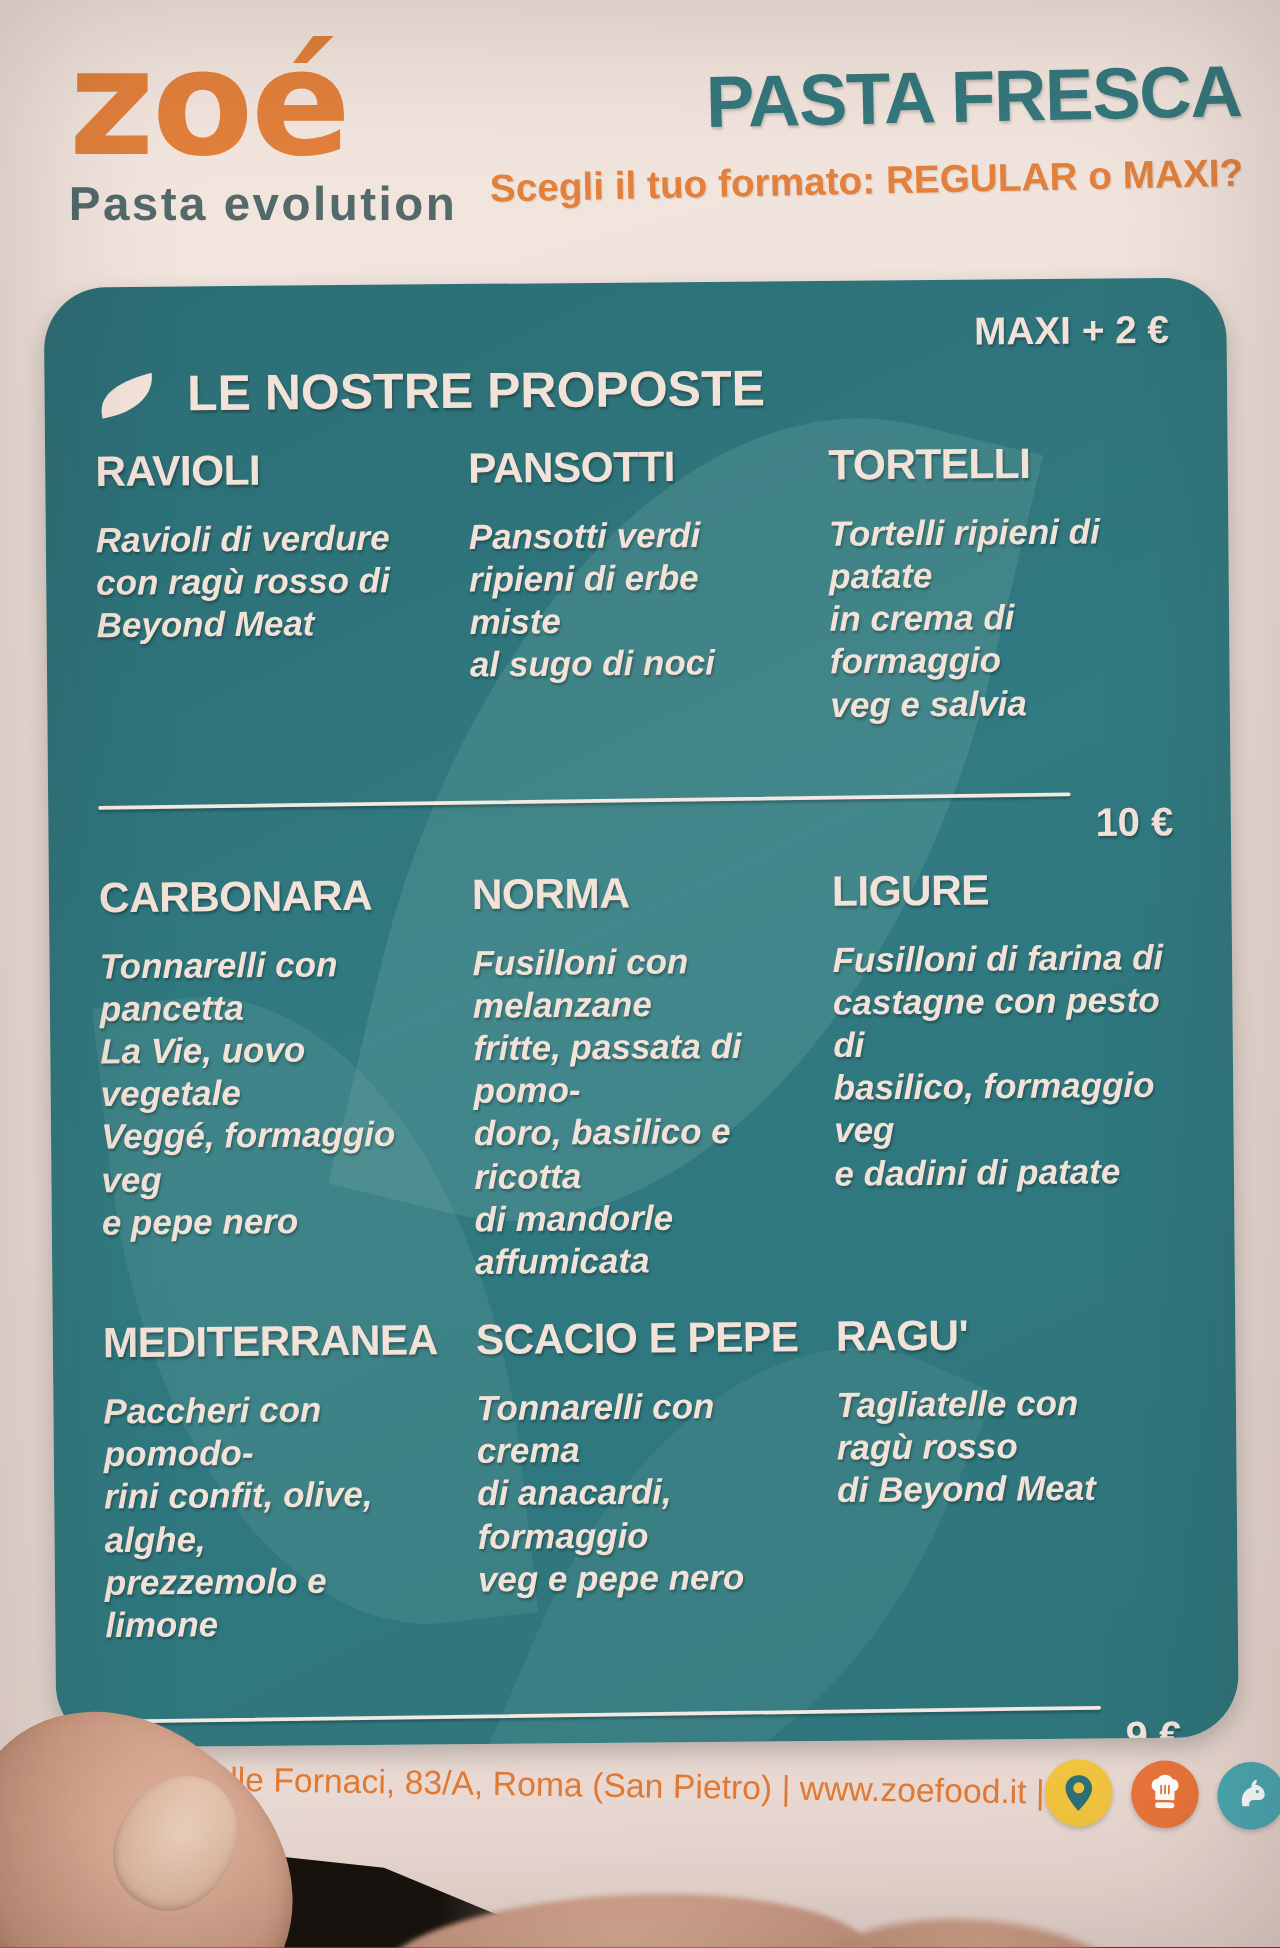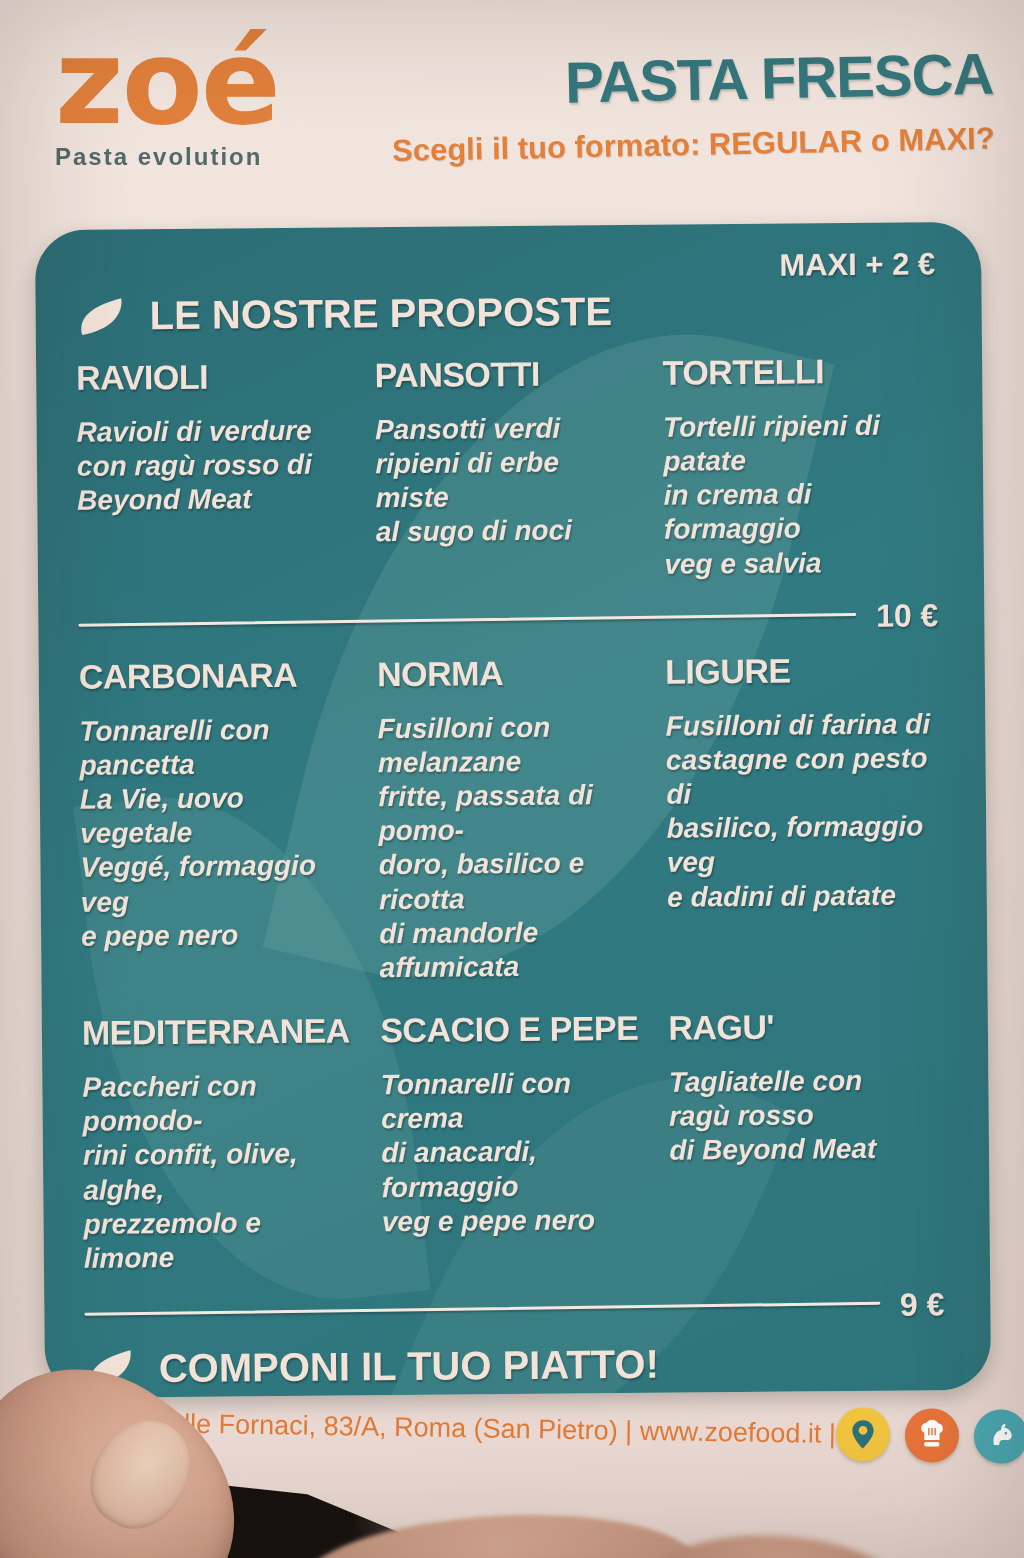--- a/index.html
+++ b/index.html
@@ -14,21 +14,21 @@
     position:absolute; inset:0;
     background:linear-gradient(165deg,#f2e6df 0%, #eee0d9 55%, #e7d6cf 100%);
   }
   
   .header { position:absolute; top:28px; left:55px; right:30px; display:flex; justify-content:space-between; }
   .logo {
     color:#e2803c; font-size:118px; font-weight:800; line-height:0.92;
     letter-spacing:-2px; font-family:"DejaVu Sans", sans-serif;
   }
   .tagline {
-    color:#53696a; font-size:24px; font-weight:600; letter-spacing:2px; margin-top:6px;
+    color:#53696a; font-size:38px; font-weight:600; letter-spacing:2px; margin-top:6px;
   }
   .header-right { text-align:right; padding-top:18px; transform:rotate(-1.2deg); }
   .page-title {
     color:#35787d; font-size:58px; font-weight:800; letter-spacing:-1px;
     text-shadow:1px 2px 2px rgba(0,0,0,0.18);
   }
   .subtitle {
     color:#e2803c; font-size:31px; font-weight:700; margin-top:14px;
     text-shadow:1px 1px 1px rgba(0,0,0,0.1);
   }
@@ -61,21 +61,21 @@
   .dish-name {
     font-size:34px; font-weight:800; letter-spacing:-0.5px; margin-bottom:18px;
     text-shadow:1px 2px 2px rgba(0,0,0,0.3);
   }
   .dish-desc {
     font-size:28px; font-style:italic; font-weight:600; line-height:1.22;
     white-space:pre-line; text-shadow:1px 2px 2px rgba(0,0,0,0.28);
   }
   .divider-row { display:flex; align-items:center; gap:20px; margin:18px 0 16px 0; }
   .divider-line { flex:1; height:3px; background:#f4e9e2; border-radius:2px; box-shadow:0 2px 2px rgba(0,0,0,0.25); transform:rotate(-0.3deg); }
-  .divider-price { font-size:32px; font-weight:800; text-shadow:1px 2px 2px rgba(0,0,0,0.3); }
+  .divider-price { font-size:32px; font-weight:800; text-shadow:1px 2px 2px rgba(0,0,0,0.3);margin-top:42px; }
   .row-gap { height:22px; }
   
   .footer {
     position:absolute; left:42px; top:1402px; width:956px;
     display:flex; align-items:center; justify-content:space-between;
     transform:rotate(0.9deg);
   }
   .footer-text { color:#e07a35; font-size:27px; white-space:nowrap; }
   .footer-brand { font-weight:800; }
   .footer-icons { display:flex; gap:15px; align-items:center; }

